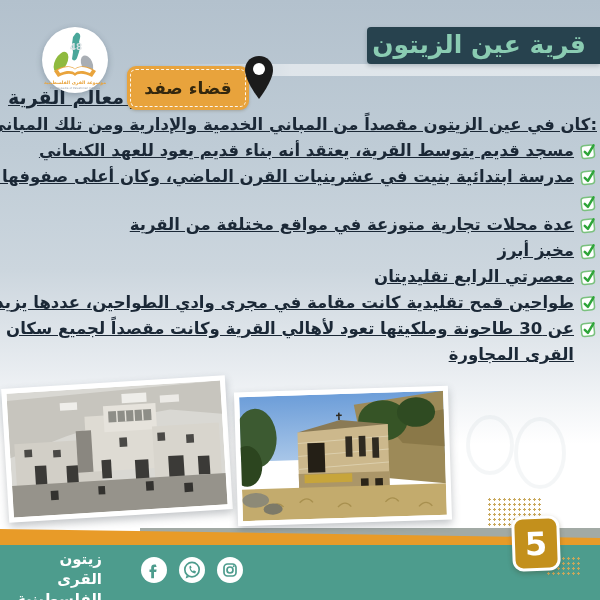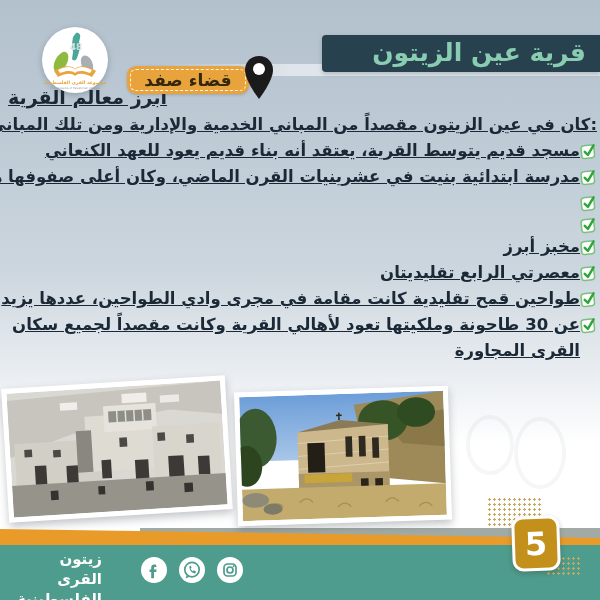--- a/index.html
+++ b/index.html
@@ -1,42 +1,42 @@
 <!DOCTYPE html>
 <html lang="ar"><head>
 <meta charset="utf-8">
 <style>
   html,body{margin:0;padding:0;}
   body{font-family:"DejaVu Sans","Liberation Sans",sans-serif;}
   .page{position:relative;width:600px;height:600px;overflow:hidden;
     background:linear-gradient(180deg,#b3c1cd 0%,#bfccd6 25%,#ccd6de 45%,#e9edf1 62%,#ffffff 74%,#ffffff 100%);}
 
   
-  .title-banner{position:absolute;top:35px;right:0;width:278px;height:37px;background:#27424e;
+  .title-banner{position:absolute;top:27px;right:0;width:233px;height:37px;background:#27424e;
     border-radius:4px 0 0 4px;display:flex;align-items:center;justify-content:flex-end;
     box-shadow:0 2px 4px rgba(30,50,60,.25);z-index:3;}
   .title-banner .t{font-size:25px;font-weight:700;color:#8accb2;padding:0 14px 2px 10px;direction:rtl;white-space:nowrap;}
   .banner-underglow{position:absolute;top:64px;right:0;width:440px;height:12px;z-index:1;
     background:linear-gradient(90deg,rgba(255,255,255,0) 0%,rgba(255,255,255,.55) 30%,rgba(255,255,255,.55) 100%);}
 
   .logo{position:absolute;left:42px;top:27px;width:66px;height:66px;background:#fff;border-radius:50%;
     box-shadow:0 2px 6px rgba(40,60,75,.3);z-index:4;text-align:right;}
   .logo svg{width:100%;height:100%;}
 
-  .badge{position:absolute;left:127px;top:66px;width:122px;height:28px;background:#e8a33c;border-radius:9px;
+  .badge{position:absolute;left:127px;top:66px;width:122px;height:44px;background:#e8a33c;border-radius:9px;
     display:flex;align-items:center;justify-content:center;z-index:3;box-shadow:0 1px 3px rgba(80,60,20,.25);}
   .badge::after{content:"";position:absolute;inset:3px;border:1.6px dashed rgba(255,255,255,.9);border-radius:6px;pointer-events:none;}
   .badge .t{font-size:17px;font-weight:700;color:#33270e;direction:rtl;}
   .pin{position:absolute;left:244px;top:55px;width:30px;height:45px;z-index:4;}
 
   
   .content{position:absolute;top:84px;right:3px;left:8px;direction:rtl;text-align:left;color:#1b2836;z-index:2;text-decoration:underline;}
   .section-title{font-size:19px;font-weight:700;line-height:26px;margin:0 0 2px 0;}
   .intro{font-size:16.5px;font-weight:600;line-height:26px;white-space:nowrap;}
-  .item{display:flex;align-items:flex-start;line-height:26px;}
+  .item{display:flex;align-items:flex-start;gap:6px;line-height:26px;}
   .item .check{flex:0 0 17px;width:17px;height:17px;margin-top:5px;transform:rotate(-6deg);}
   .item .txt{font-size:16.5px;font-weight:600;white-space:nowrap;}
   .item.no-check .check{visibility:hidden;}
 
   
   .photo{position:absolute;background:#fff;padding:5px;box-shadow:0 4px 9px rgba(50,60,70,.3);z-index:2;}
   .photo svg{display:block;width:100%;height:100%;}
   .photo-bw{left:5px;top:382px;width:214px;height:124px;transform:rotate(-3.5deg);}
   .photo-color{left:236px;top:389px;width:204px;height:124px;transform:rotate(-1.8deg);}
   .watermark{position:absolute;left:455px;top:405px;width:120px;height:95px;opacity:.06;z-index:1;}
@@ -113,20 +113,21 @@
       <svg class="check" viewBox="0 0 18 18">
           <rect x="1.5" y="2.5" width="13.5" height="13.5" rx="3" fill="#fff" stroke="#7ac17e" stroke-width="1.6"></rect>
           <path d="M5,9 L8,12.5 L15,3" stroke="#2fa53a" stroke-width="2.6" fill="none" stroke-linecap="round" stroke-linejoin="round"></path>
         </svg>
     </div>
     <div class="item">
       <svg class="check" viewBox="0 0 18 18">
           <rect x="1.5" y="2.5" width="13.5" height="13.5" rx="3" fill="#fff" stroke="#7ac17e" stroke-width="1.6"></rect>
           <path d="M5,9 L8,12.5 L15,3" stroke="#2fa53a" stroke-width="2.6" fill="none" stroke-linecap="round" stroke-linejoin="round"></path>
         </svg>
+      <span class="txt">عدة محلات تجارية متوزعة في مواقع مختلفة من القرية</span>
     </div>
     <div class="item">
       <svg class="check" viewBox="0 0 18 18">
           <rect x="1.5" y="2.5" width="13.5" height="13.5" rx="3" fill="#fff" stroke="#7ac17e" stroke-width="1.6"></rect>
           <path d="M5,9 L8,12.5 L15,3" stroke="#2fa53a" stroke-width="2.6" fill="none" stroke-linecap="round" stroke-linejoin="round"></path>
         </svg>
       <span class="txt">مخبز أبرز</span>
     </div>
     <div class="item">
       <svg class="check" viewBox="0 0 18 18">

